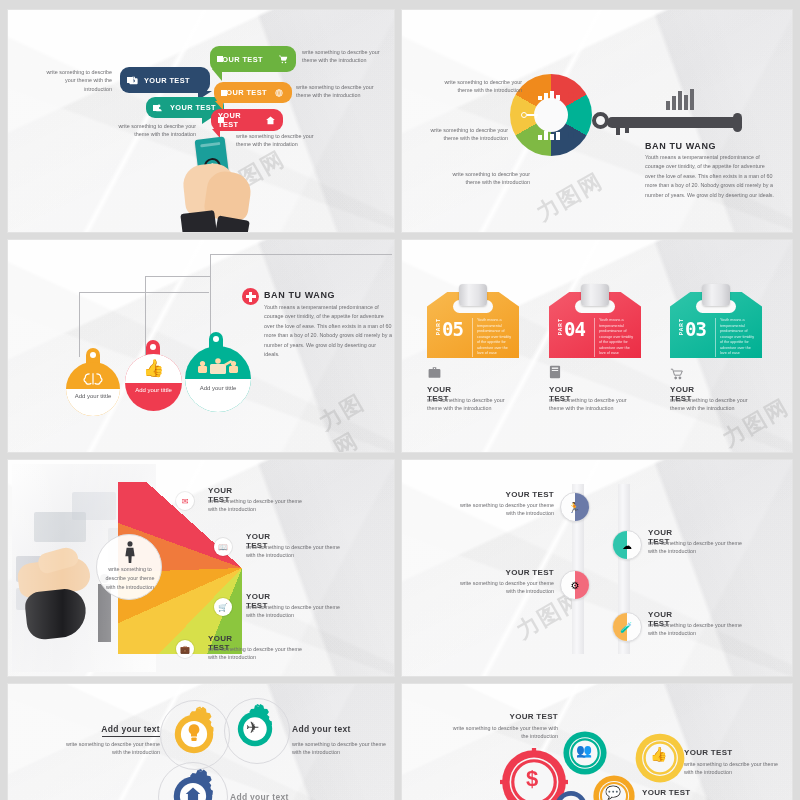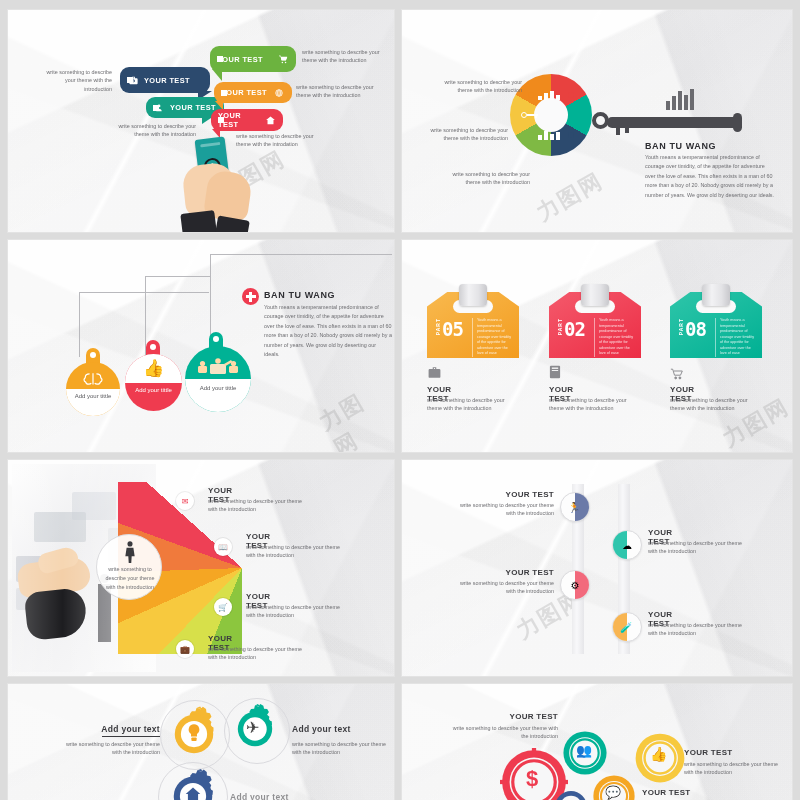--- a/index.html
+++ b/index.html
@@ -340,41 +340,41 @@
       <div class="ttl" style="position:absolute;left:0;top:93px;">YOUR TEST</div>
       <div class="note" style="position:absolute;left:0;top:104px;width:92px;">write something to describe your theme with the introduction</div>
     </div>
 
     <div style="position:absolute;left:147px;top:52px;">
       <div class="tag">
         <div class="tagbody" style="background:linear-gradient(150deg,#f4596b,#ec2d45);"></div>
         <div class="tagslot"></div>
         <div class="tagclip"></div>
         <div class="partword" style="left:8px;top:26px;">PART</div>
-        <div class="partnum" style="left:15px;top:26px;">02</div>
+        <div class="partnum" style="left:15px;top:26px;">04</div>
         <div class="tagtext" style="left:45px;top:26px;">Youth means a temperamental predominance of courage over timidity of the appetite for adventure over the love of ease</div>
       </div>
       <div style="position:absolute;left:0;top:73px;width:12px;height:14px;">
         <svg viewBox="0 0 18 22" width="12" height="14" fill="#8a8a8e">
             <rect x="1" y="1" width="16" height="20" rx="1.6"></rect>
             <rect x="4" y="4" width="10" height="2" fill="#fff"></rect>
             <rect x="4" y="8" width="10" height="1.4" fill="#fff"></rect>
           </svg>
       </div>
       <div class="ttl" style="position:absolute;left:0;top:93px;">YOUR TEST</div>
       <div class="note" style="position:absolute;left:0;top:104px;width:92px;">write something to describe your theme with the introduction</div>
     </div>
 
     <div style="position:absolute;left:268px;top:52px;">
       <div class="tag">
         <div class="tagbody" style="background:linear-gradient(150deg,#2ec5a9,#00b093);"></div>
         <div class="tagslot"></div>
         <div class="tagclip"></div>
         <div class="partword" style="left:8px;top:26px;">PART</div>
-        <div class="partnum" style="left:15px;top:26px;">08</div>
+        <div class="partnum" style="left:15px;top:26px;">03</div>
         <div class="tagtext" style="left:45px;top:26px;">Youth means a temperamental predominance of courage over timidity of the appetite for adventure over the love of ease</div>
       </div>
       <div style="position:absolute;left:0;top:74px;width:15px;height:12px;">
         <svg viewBox="0 0 24 20" width="15" height="12" fill="none" stroke="#8a8a8e" stroke-width="1.6">
           <path d="M1 2h3l3 10h10l3-7H6"></path>
             <circle cx="9" cy="16.5" r="1.6" fill="#8a8a8e"></circle>
             <circle cx="16" cy="16.5" r="1.6" fill="#8a8a8e"></circle>
           </svg>
       </div>
       <div class="ttl" style="position:absolute;left:0;top:93px;">YOUR TEST</div>

